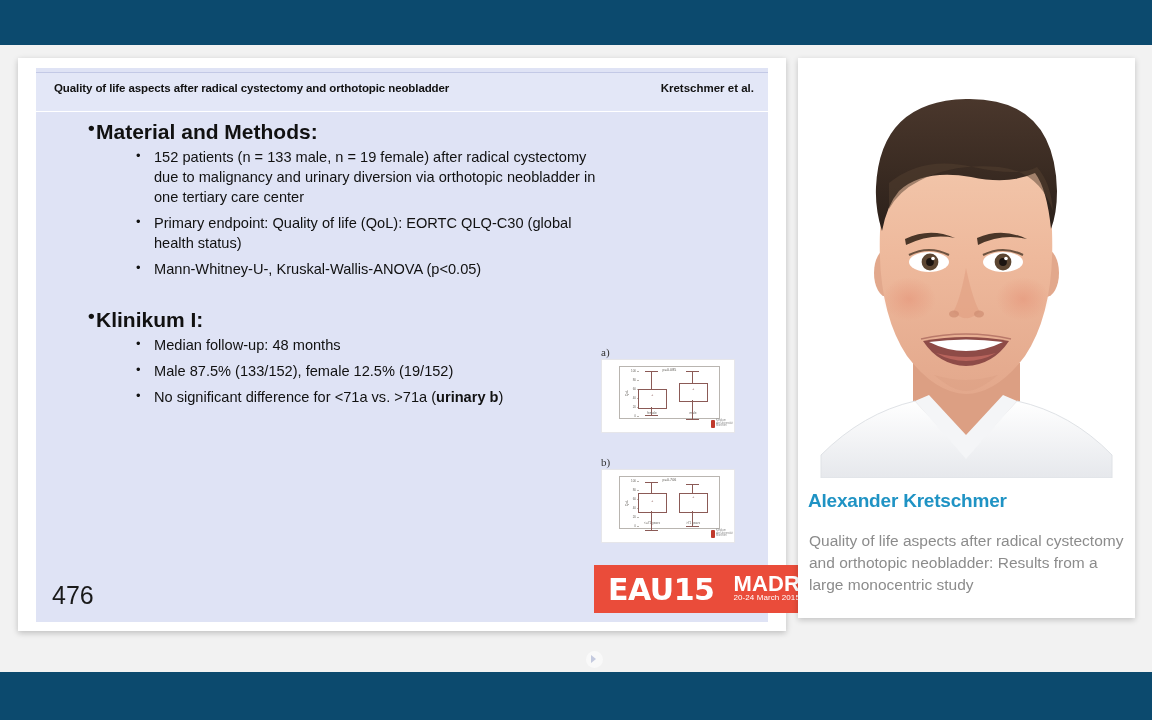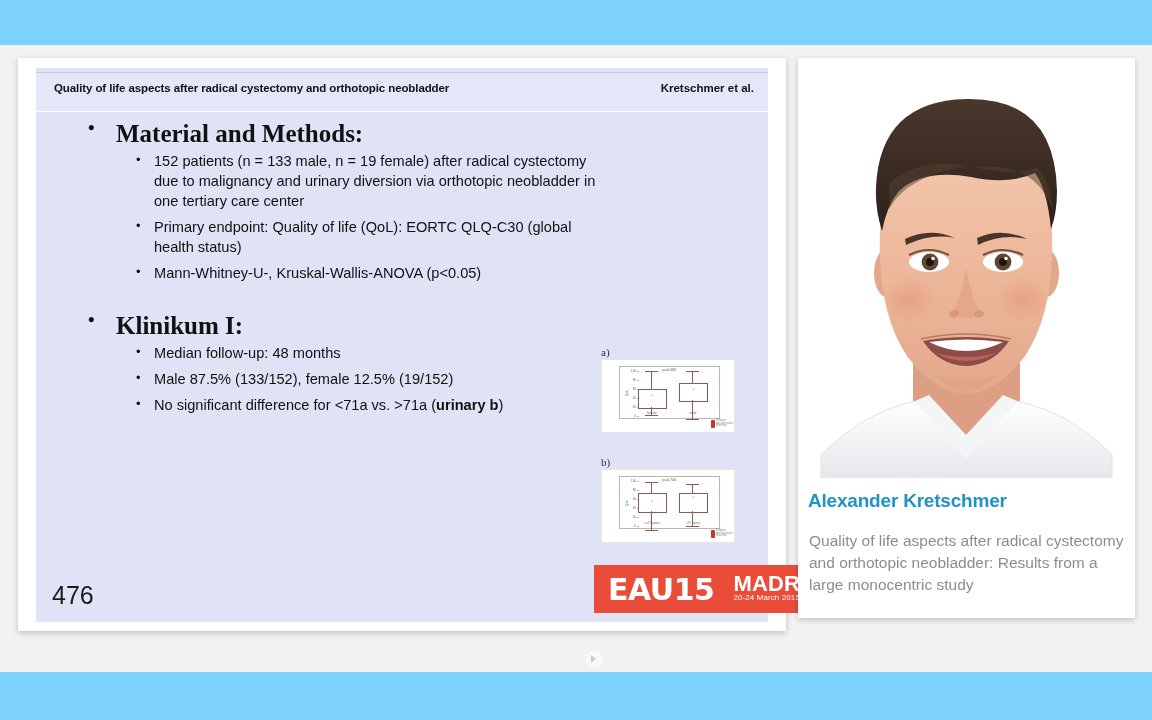--- a/index.html
+++ b/index.html
@@ -12,21 +12,21 @@
     height: 720px;
     overflow: hidden;
     font-family: "Liberation Sans", sans-serif;
   }
 
   
   #stage {
     position: relative;
     width: 1152px;
     height: 720px;
-    background: #7dd3fc;
+    background: #0c4a6e;
   }
   #viewport {
     position: absolute;
     left: 0;
     top: 45px;
     width: 1152px;
     height: 627px;
     background: #f2f2f2;
   }
 
@@ -81,26 +81,25 @@
 
   
   #slide-body {
     position: absolute;
     left: 0;
     top: 52px;
     width: 560px;
   }
   .l1 {
     position: relative;
-    padding-left: 80px;
+    padding-left: 60px;
     margin-bottom: 4px;
-    font-size: 25px;
+    font-size: 21px;
     font-weight: bold;
     color: #111;
-    font-family: Liberation Serif, serif;
   }
   .l1::before {
     content: "\2022";
     position: absolute;
     left: 52px;
     top: -3px;
     font-size: 19px;
     color: #111;
   }
   .l2 {

